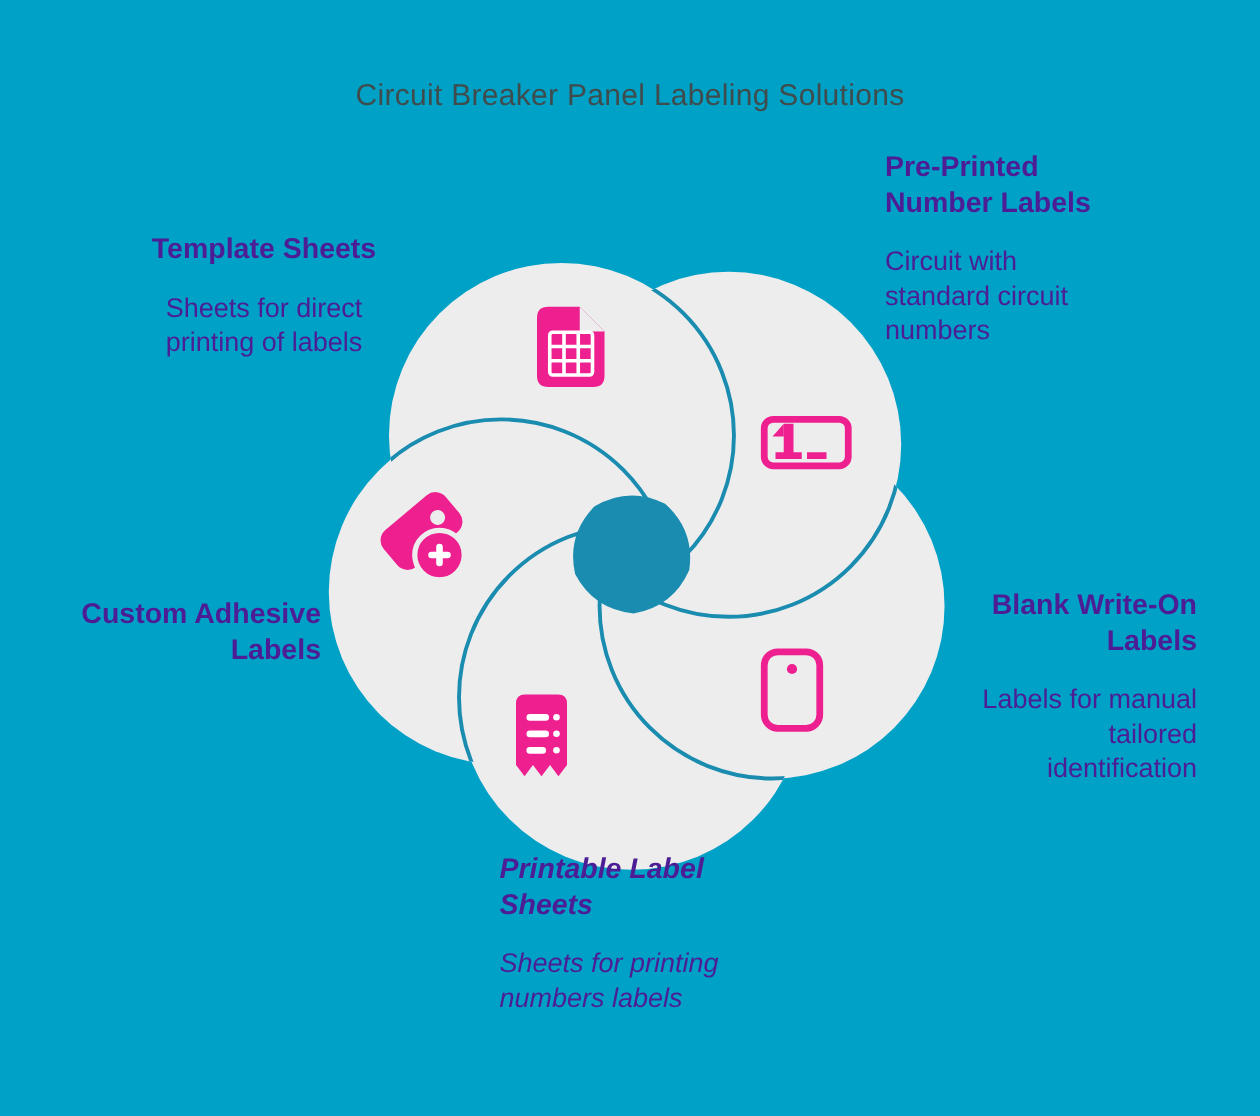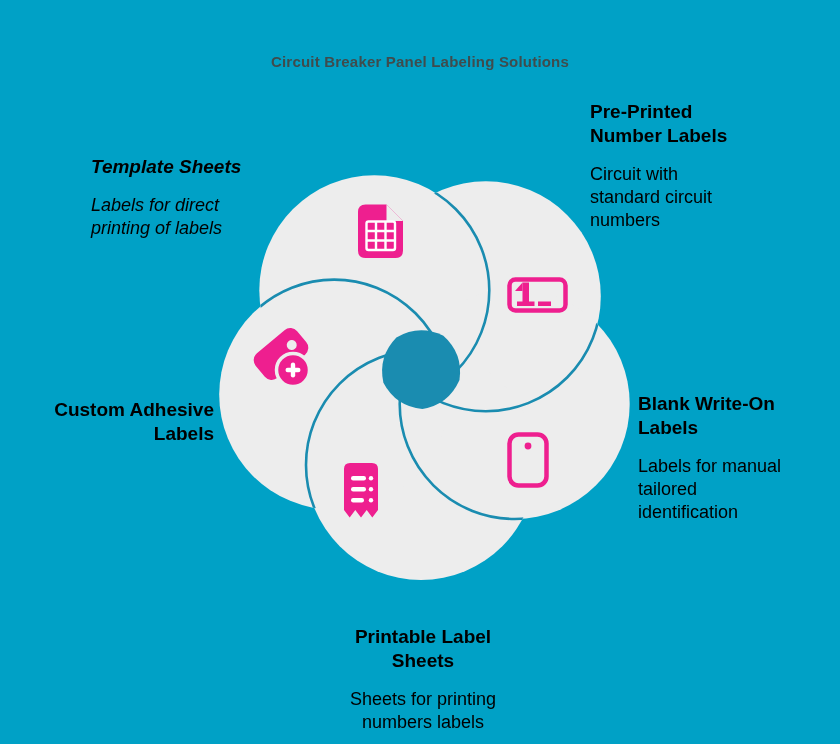--- a/index.html
+++ b/index.html
@@ -10,50 +10,50 @@
     background: #00A1C6;
     overflow: hidden;
     font-family: "Liberation Sans", sans-serif;
   }
   .page-title {
     position: absolute;
     top: 53px;
     left: 0;
     right: 0;
     text-align: center;
-    font-size: 15px;
-    font-weight: bold;
+    font-size: 20px;
+    font-weight: normal;
     color: #3F4C4D;
     letter-spacing: 0.2px;
   }
   .diagram-svg {
     position: absolute;
     top: 0;
     left: 0;
   }
   .label-block {
     position: absolute;
-    color: #000000;
+    color: #4c1d95;
   }
   .label-block .heading {
     font-size: 19px;
     font-weight: bold;
     line-height: 24px;
     margin: 0 0 15px 0;
   }
   .label-block .desc {
     font-size: 18px;
     font-weight: normal;
     line-height: 23px;
     margin: 0;
   }
-  .block-template   { left: 91px;  top: 155px; width: 170px; text-align: left; font-style: italic; }
+  .block-template   { left: 91px;  top: 155px; width: 170px; text-align: center; }
   .block-preprinted { left: 590px; top: 100px; width: 158px; text-align: left; }
-  .block-blank      { left: 638px; top: 392px; width: 160px; text-align: left; }
-  .block-printable  { left: 333px; top: 625px; width: 180px; text-align: center; }
+  .block-blank      { left: 638px; top: 392px; width: 160px; text-align: right; }
+  .block-printable  { left: 333px; top: 568px; width: 180px; text-align: left; font-style: italic; }
   .block-adhesive   { left: 42px;  top: 398px; width: 172px; text-align: right; }
 </style>
 </head>
 <body>
 
 <div class="stage">
 
   <div class="page-title">Circuit Breaker Panel Labeling Solutions</div>
 
   <svg class="diagram-svg" width="840" height="744" viewBox="0 0 840 744">
@@ -135,21 +135,21 @@
         <circle cx="14" cy="0" r="5" fill="#EDEDED"></circle>
       </g>
       <circle cx="293" cy="370" r="16.5" fill="#EE1F8F" stroke="#EDEDED" stroke-width="3.5"></circle>
       <rect x="285.5" y="367.8" width="15" height="4.4" rx="2.2" fill="#FFFFFF"></rect>
       <rect x="290.8" y="362.5" width="4.4" height="15" rx="2.2" fill="#FFFFFF"></rect>
     </g>
   </svg>
 
   <div class="label-block block-template">
     <div class="heading">Template Sheets</div>
-    <div class="desc">Labels for direct printing of labels</div>
+    <div class="desc">Sheets for direct printing of labels</div>
   </div>
 
   <div class="label-block block-preprinted">
     <div class="heading">Pre-Printed Number Labels</div>
     <div class="desc">Circuit with standard circuit numbers</div>
   </div>
 
   <div class="label-block block-blank">
     <div class="heading">Blank Write-On Labels</div>
     <div class="desc">Labels for manual tailored identification</div>

